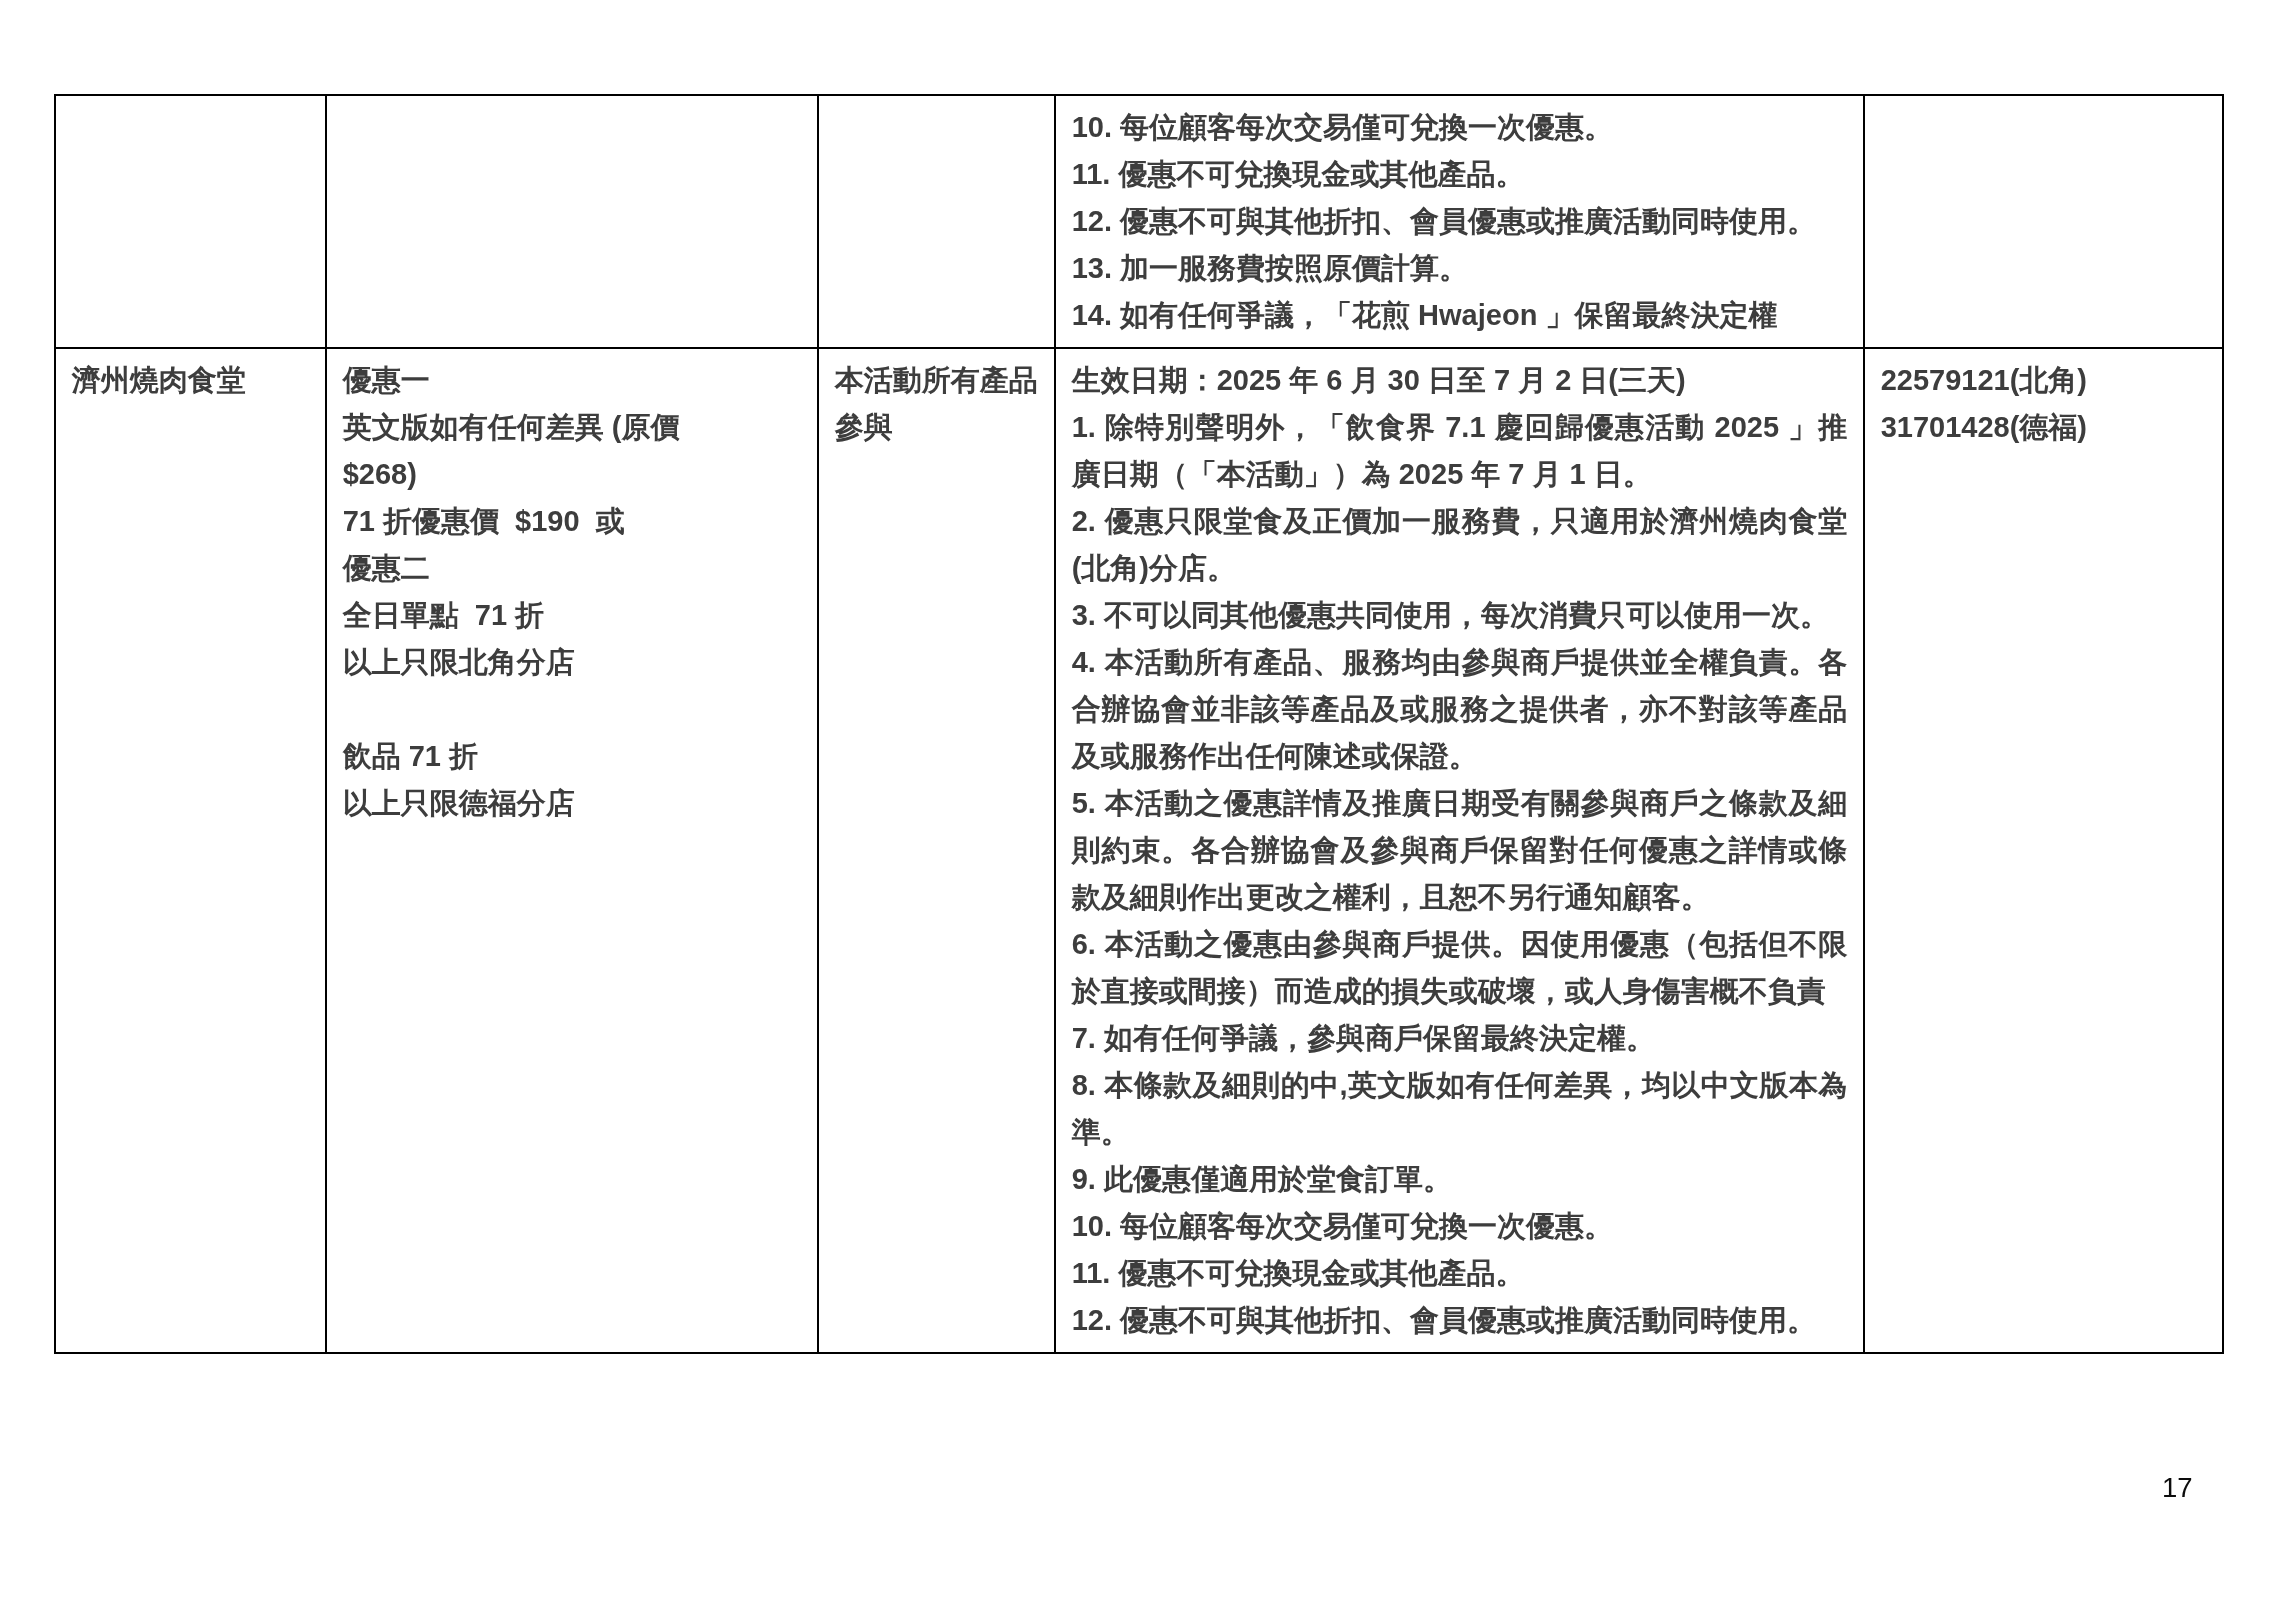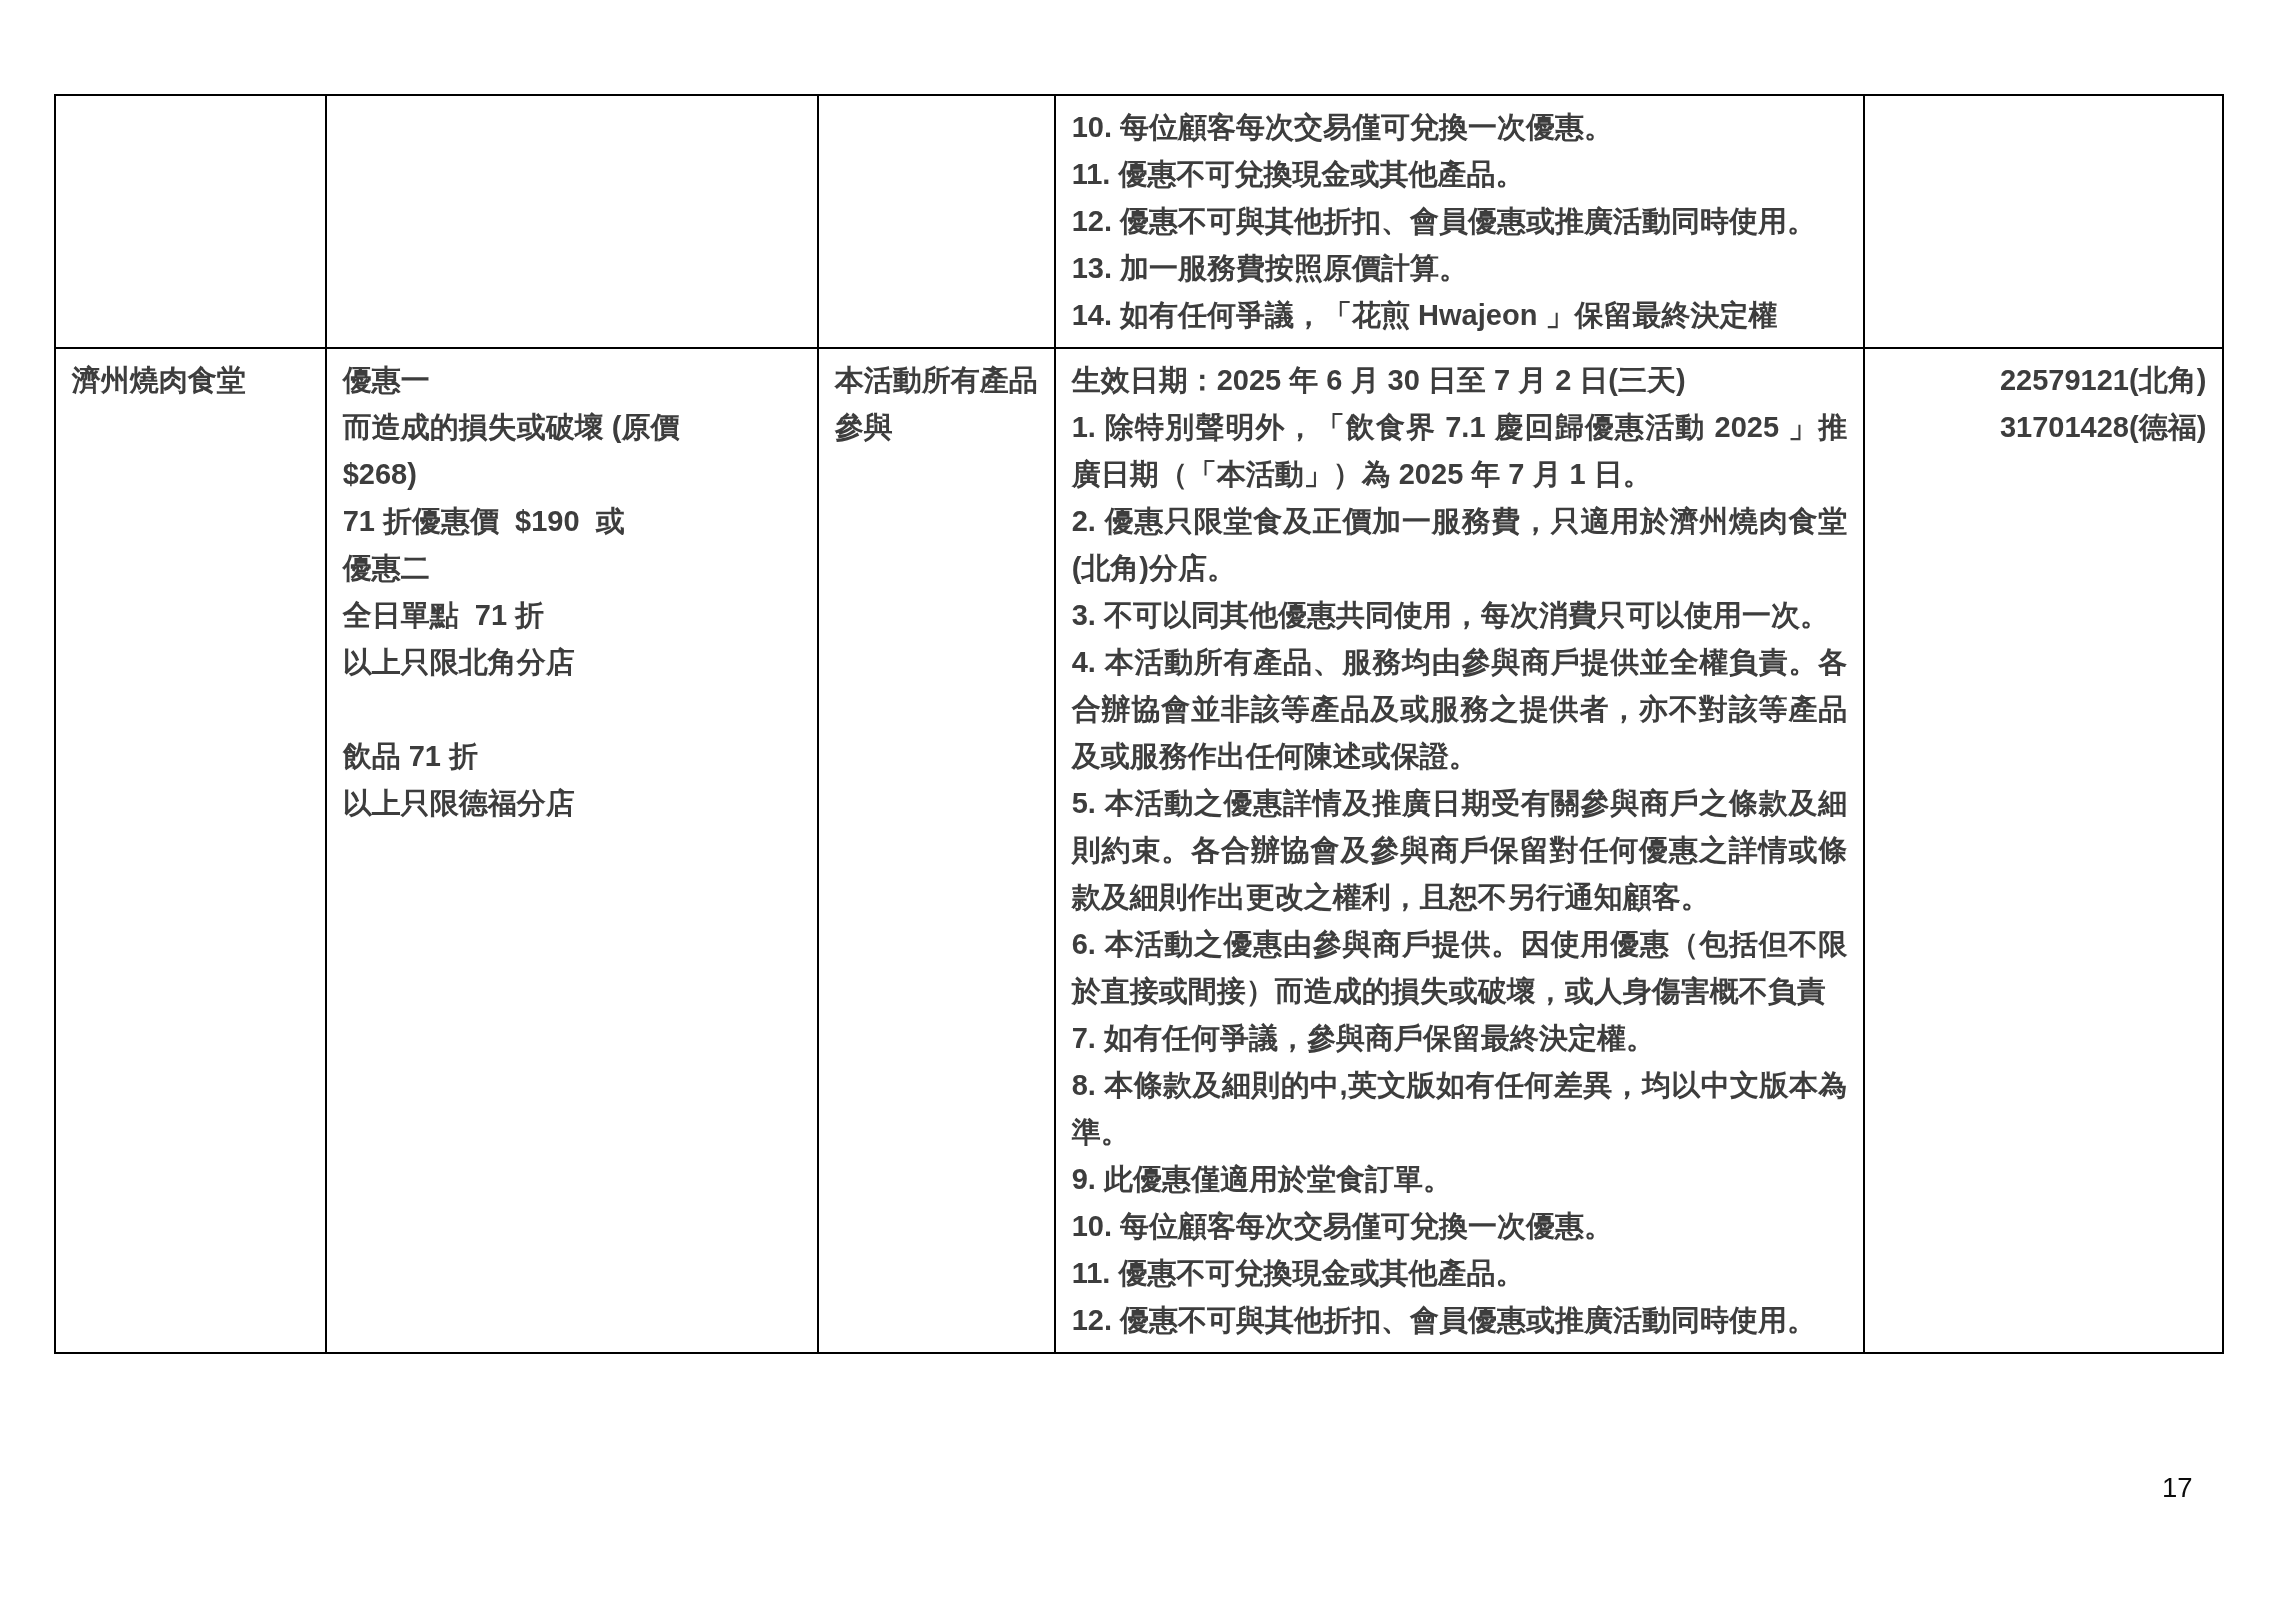--- a/index.html
+++ b/index.html
@@ -26,21 +26,21 @@
     font-size: 29px;
     line-height: 47px;
     color: #3d3d3d;
     overflow: hidden;
   }
   tr.row-continuation { height: 245px; }
   tr.row-main { height: 783px; }
   .cell-lines .line { white-space: pre-wrap; font-weight: bold; }
   .terms-cell .line { text-align: justify; white-space: normal; }
   .contact-cell { padding-left: 75px; }
-  .contact-cell .line { white-space: pre-wrap; text-align: right; }
+  .contact-cell .line { white-space: pre-wrap; }
   .page-number {
     position: absolute;
     left: 2162px;
     top: 1423px;
     font-size: 27.5px;
     line-height: 34px;
     color: #0c0c0c;
     margin-top: 48px;
   }
 </style>
@@ -68,21 +68,21 @@
           <div class="line">14. 如有任何爭議，「花煎 Hwajeon 」保留最終決定權</div>
         </td>
     <td class="cell-lines contact-cell"></td>
   </tr>
   <tr class="row-main">
     <td class="cell-lines">
       <div class="line">濟州燒肉食堂</div>
     </td>
     <td class="cell-lines">
           <div class="line">優惠一</div>
-          <div class="line">而造成的損失或破壞 (原價</div>
+          <div class="line">英文版如有任何差異 (原價</div>
           <div class="line">$268)</div>
           <div class="line">71 折優惠價  $190  或</div>
           <div class="line">優惠二</div>
           <div class="line">全日單點  71 折</div>
           <div class="line">以上只限北角分店</div>
           <div class="line">&nbsp;</div>
           <div class="line">飲品 71 折</div>
           <div class="line">以上只限德福分店</div>
         </td>
     <td class="cell-lines">

